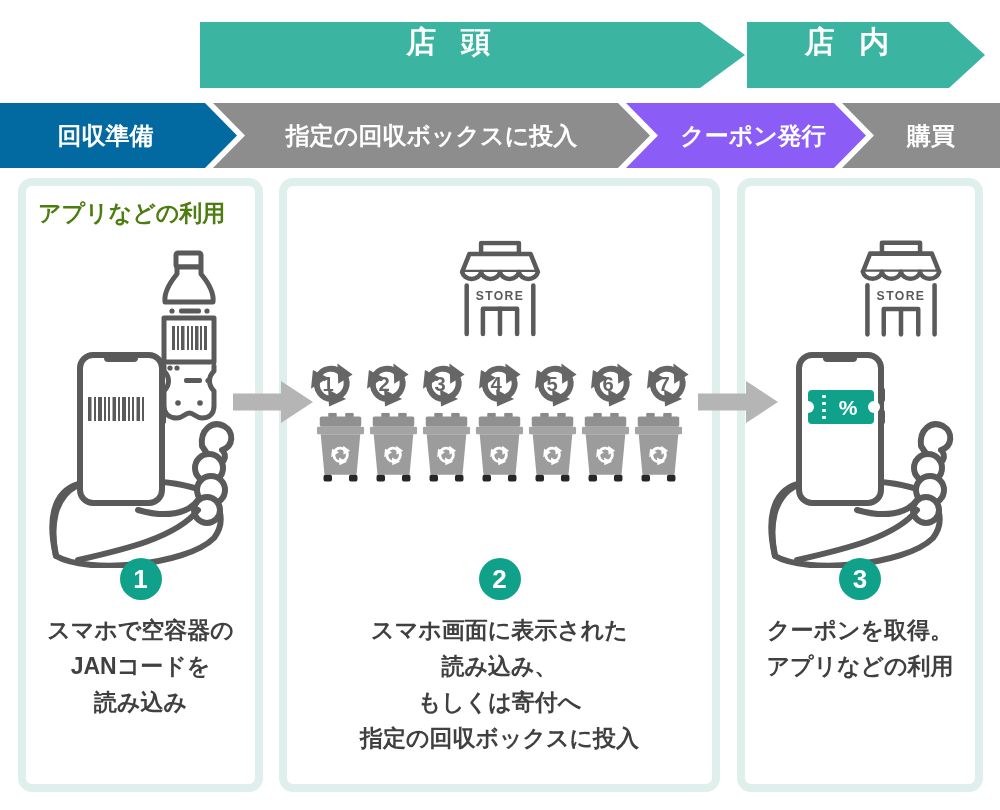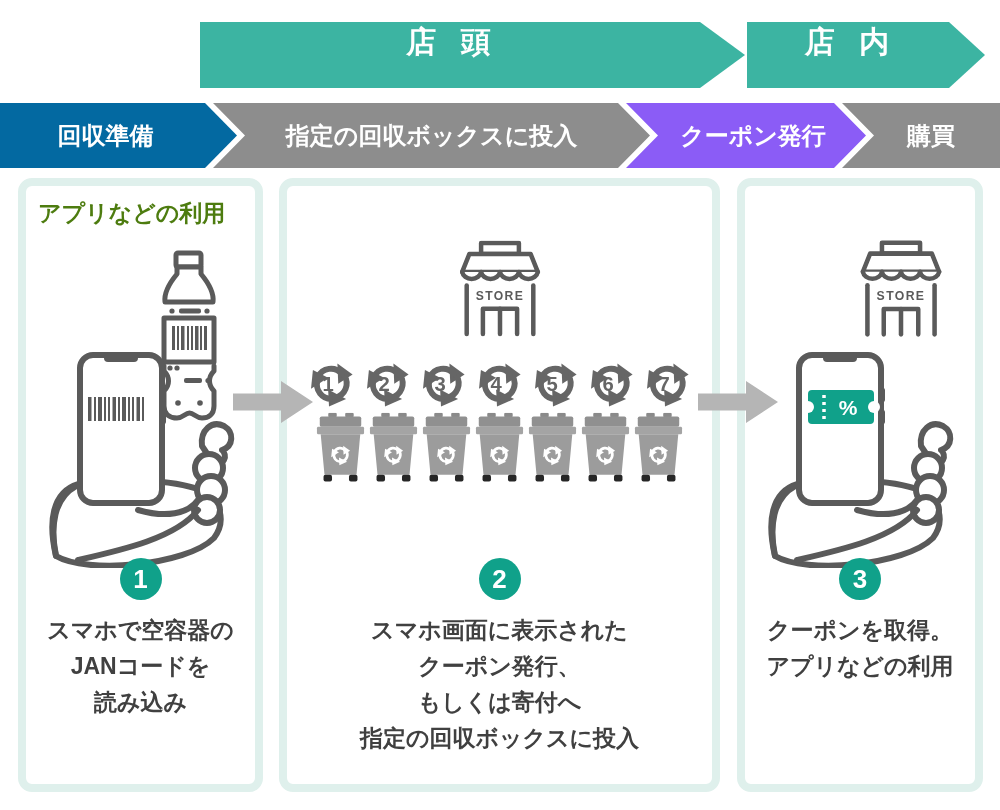--- a/index.html
+++ b/index.html
@@ -266,21 +266,21 @@
       <svg class="bin" viewBox="0 0 52 74">
           <use href="#binshape" width="52" height="74"></use>
         </svg>
       <svg class="bin" viewBox="0 0 52 74">
           <use href="#binshape" width="52" height="74"></use>
         </svg>
     </div>
     <div class="badge">2</div>
     <div class="caption">
       <span class="cap-line">スマホ画面に表示された</span>
-      <span class="cap-line">クーポン発行、</span>
+      <span class="cap-line">読み込み、</span>
       <span class="cap-line">もしくは寄付へ</span>
       <span class="cap-line">指定の回収ボックスに投入</span>
     </div>
   </div>
 
   <div class="panel panel3">
     <svg class="store-svg" viewBox="0 0 100 108">
       <use href="#storefront"></use>
       <text class="store-text" x="50" y="66" text-anchor="middle">STORE</text>
     </svg>

